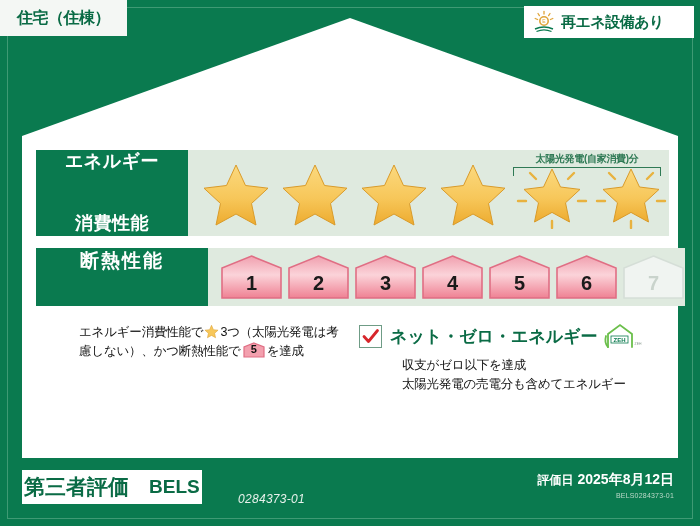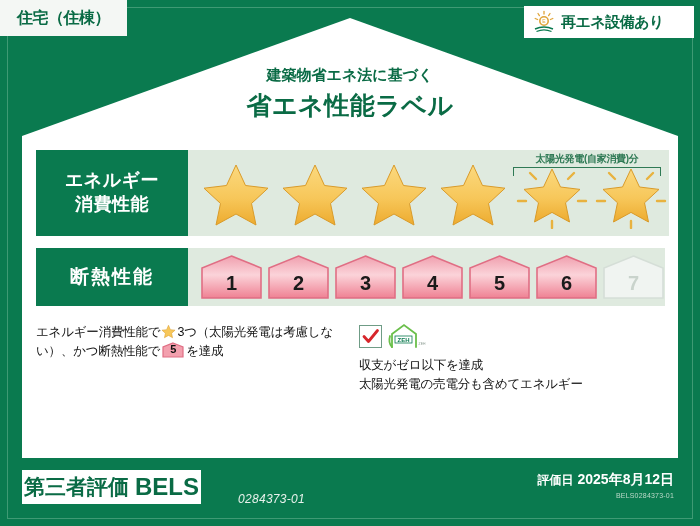--- a/index.html
+++ b/index.html
@@ -81,26 +81,26 @@
     display:flex;align-items:stretch;
   }
   .row-energy{top:132px;height:86px;}
   .row-insul{top:230px;height:58px;}
 
   .row-label{
     background:#0a7a4f;
     color:#ffffff;
     font-weight:bold;
     display:flex;flex-direction:column;
-    align-items:center;justify-content:center;
+    align-items:center;justify-content:space-between;
     box-sizing:border-box;
     flex:0 0 auto;
   }
   .row-energy .row-label{width:152px;font-size:18px;line-height:1.32;letter-spacing:0.5px;}
-  .row-insul .row-label{width:152px;font-size:19px;letter-spacing:2px;}
+  .row-insul .row-label{width:172px;font-size:19px;letter-spacing:2px;}
 
   .row-body{
     flex:1 1 auto;
     background:#dfeadf;
     position:relative;
     display:flex;align-items:center;
   }
 
   
   .stars{
@@ -163,21 +163,21 @@
     border:1px solid #6f9c86;background:#fff;
     position:relative;
   }
   .chk-box svg{position:absolute;left:1px;top:1px;}
   .check-title{
     color:#0a6b45;font-size:17px;font-weight:bold;letter-spacing:0px;
     white-space:nowrap;
   }
   .zeh-logo{width:42px;height:26px;flex:0 0 42px;margin-left:-4px;}
   .check-desc{
-    color:#111;font-size:12.5px;line-height:1.55;letter-spacing:-0.2px;
+    color:#111;font-size:12.5px;line-height:1.55;letter-spacing:-0.2px;margin-left:43px;
   }
   .inline-star{display:inline-block;width:15px;height:15px;vertical-align:-3px;margin:0 1px;}
   .inline-grade{
     display:inline-block;position:relative;
     width:22px;height:16px;vertical-align:-3px;margin:0 2px;
   }
   .inline-grade svg{position:absolute;left:0;top:0;}
   .inline-grade b{
     position:absolute;left:0;right:0;bottom:0px;text-align:center;
     font-size:11px;color:#111;
@@ -190,21 +190,21 @@
   }
   .bels-plate{
     position:absolute;left:22px;top:12px;
     height:34px;
     background:#ffffff;
     display:flex;align-items:center;
     padding:0 2px;
     box-sizing:border-box;
   }
   .bels-jp{color:#0a6b45;font-size:21px;font-weight:bold;letter-spacing:0px;}
-  .bels-en{color:#0a6b45;font-size:24px;font-weight:bold;margin-left:6px;letter-spacing:0px;}
+  .bels-en{color:#0a6b45;font-size:19px;font-weight:bold;margin-left:20px;letter-spacing:0px;}
   .bels-no{
     position:absolute;left:238px;top:34px;
     color:#e8f2ec;font-size:12px;letter-spacing:0.3px;font-style:italic;
   }
   .eval-date{
     position:absolute;right:26px;top:13px;
     color:#ffffff;font-size:14px;font-weight:bold;
     letter-spacing:0px;
   }
   .eval-date .lbl{font-size:12px;margin-right:4px;font-family:Liberation Serif, serif;}
@@ -245,24 +245,20 @@
         <text x="12" y="13.4" font-size="5" text-anchor="middle" fill="#e0a53a" font-family="Liberation Sans, sans-serif">E</text>
         <path d="M 3 19 Q 12 15 21 19" fill="none" stroke="#0a7a4f" stroke-width="1.4"></path>
         <path d="M 4.5 21.5 Q 12 18.2 19.5 21.5" fill="none" stroke="#0a7a4f" stroke-width="1.2"></path>
       </svg>
     </span>
     <span class="btxt">再エネ設備あり</span>
   </div>
 
   <div class="content">
 
-    <div class="title-wrap">
-      <div class="title-sub">建築物省エネ法に基づく</div>
-      <div class="title-main">省エネ性能ラベル</div>
-    </div>
 
     <div class="row row-energy">
       <div class="row-label">
         <span>エネルギー</span>
         <span>消費性能</span>
       </div>
       <div class="row-body">
         <div class="stars">
 
           <div class="star-cell">
@@ -410,20 +406,21 @@
         </div>
       </div>
 
       <div class="check-col">
         <div class="check-head">
           <span class="chk-box">
             <svg width="19" height="19" viewBox="0 0 19 19">
               <path d="M3 9.5 L7.5 14.5 L16.5 3.5" fill="none" stroke="#d7262b" stroke-width="2.8" stroke-linecap="round" stroke-linejoin="round"></path>
             </svg>
           </span>
+          <span class="check-title">ネット・ゼロ・エネルギー</span>
           <span class="zeh-logo">
             <svg width="42" height="26" viewBox="0 0 42 26">
               <path d="M6 24 L6 11 L18 2 L30 11 L30 24" fill="none" stroke="#6bbf4b" stroke-width="1.8" stroke-linecap="round"></path>
               <path d="M4 13 Q2 20 6 24" fill="none" stroke="#6bbf4b" stroke-width="1.8" stroke-linecap="round"></path>
               <rect x="9" y="13" width="17" height="7" fill="none" stroke="#0a7a4f" stroke-width="0.8"></rect>
               <text x="17.5" y="19" font-size="6" text-anchor="middle" fill="#0a7a4f" font-weight="bold" font-family="Liberation Sans, sans-serif">ZEH</text>
               <text x="36" y="22" font-size="3.4" text-anchor="middle" fill="#8a9a90" font-family="Liberation Sans, sans-serif">ZEH</text>
             </svg>
           </span>
         </div>

